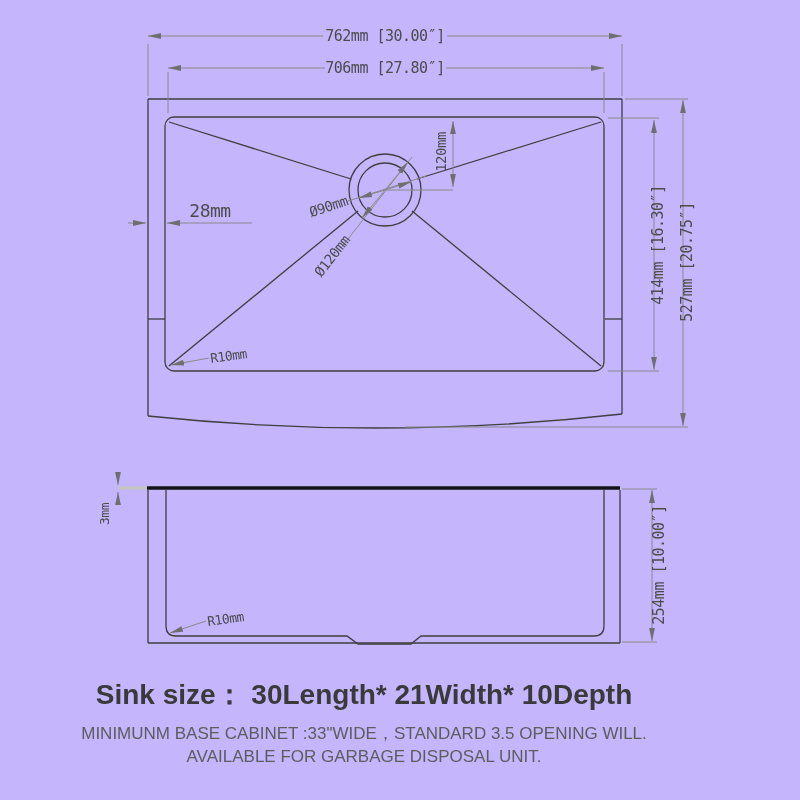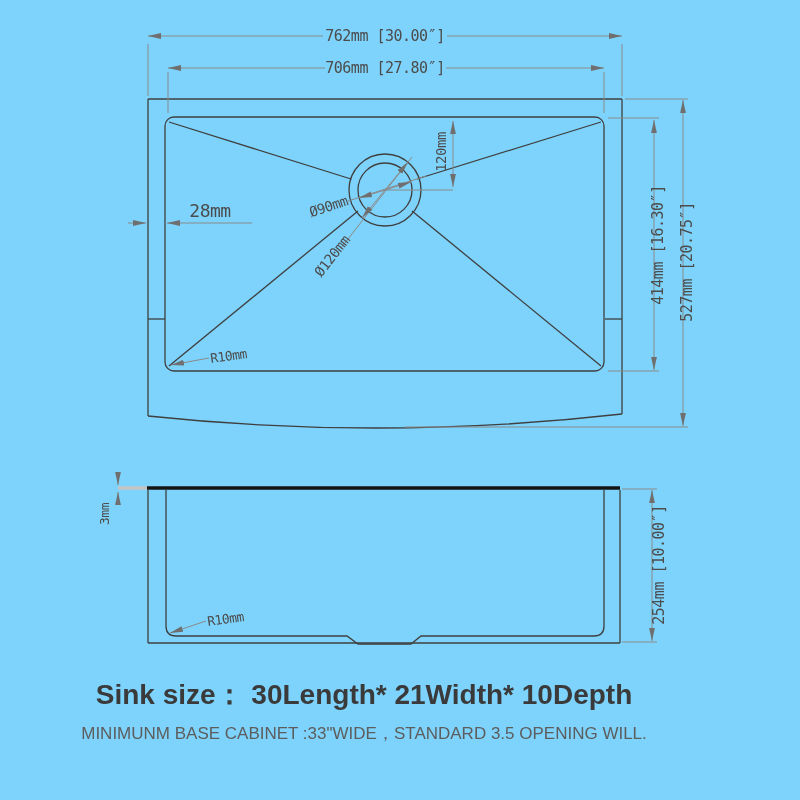--- a/index.html
+++ b/index.html
@@ -1,16 +1,16 @@
 <!DOCTYPE html>
 <html><head>
 <meta charset="utf-8">
 <style>
   html,body{margin:0;padding:0;background:#ffffff;}
-  .page{position:relative;width:800px;height:800px;background:#7dd3fc;overflow:hidden;
+  .page{position:relative;width:800px;height:800px;background:#c4b5fd;overflow:hidden;
         font-family:"Liberation Sans",sans-serif;}
   svg{position:absolute;left:0;top:0;}
   .obj{stroke:#3f3f3f;stroke-width:1.3;fill:none;stroke-linecap:butt;}
   .dim{stroke:#8a8a8a;stroke-width:1;fill:none;}
   .dimtext{font-family:"DejaVu Sans Mono",monospace;fill:#4c4c4c;letter-spacing:-0.5px;}
   .t15{font-size:15px;} .t17{font-size:18px;} .t14{font-size:14px;} .t13{font-size:13px;}
   .rim{stroke:#141414;stroke-width:3.5;fill:none;}
   .rimstub{stroke:#c4c4c4;stroke-width:3.5;fill:none;}
   .footer{position:absolute;left:0;width:728px;text-align:center;}
   .footer-title{top:676px;font-size:28px;font-weight:bold;color:#3a3a3a;letter-spacing:0px;}
@@ -149,14 +149,15 @@
         <path class="dim" d="M622,642 H657"></path>
         <path class="dim" d="M652,565 L652,490" marker-end="url(#arr)"></path>
         <path class="dim" d="M652,565 L652,641" marker-end="url(#arr)"></path>
         <text class="dimtext t15" x="664" y="565" text-anchor="middle" transform="rotate(-90 664 565)">254mm [10.00″]</text>
       </g>
     </g>
   </svg>
 
   <div class="footer footer-title">Sink size：  30Length* 21Width* 10Depth</div>
   <div class="footer footer-note1">MINIMUNM BASE CABINET :33"WIDE，STANDARD 3.5 OPENING WILL.</div>
+  <div class="footer footer-note2">AVAILABLE FOR GARBAGE DISPOSAL UNIT.</div>
 
 </div>
 
 </body></html>

